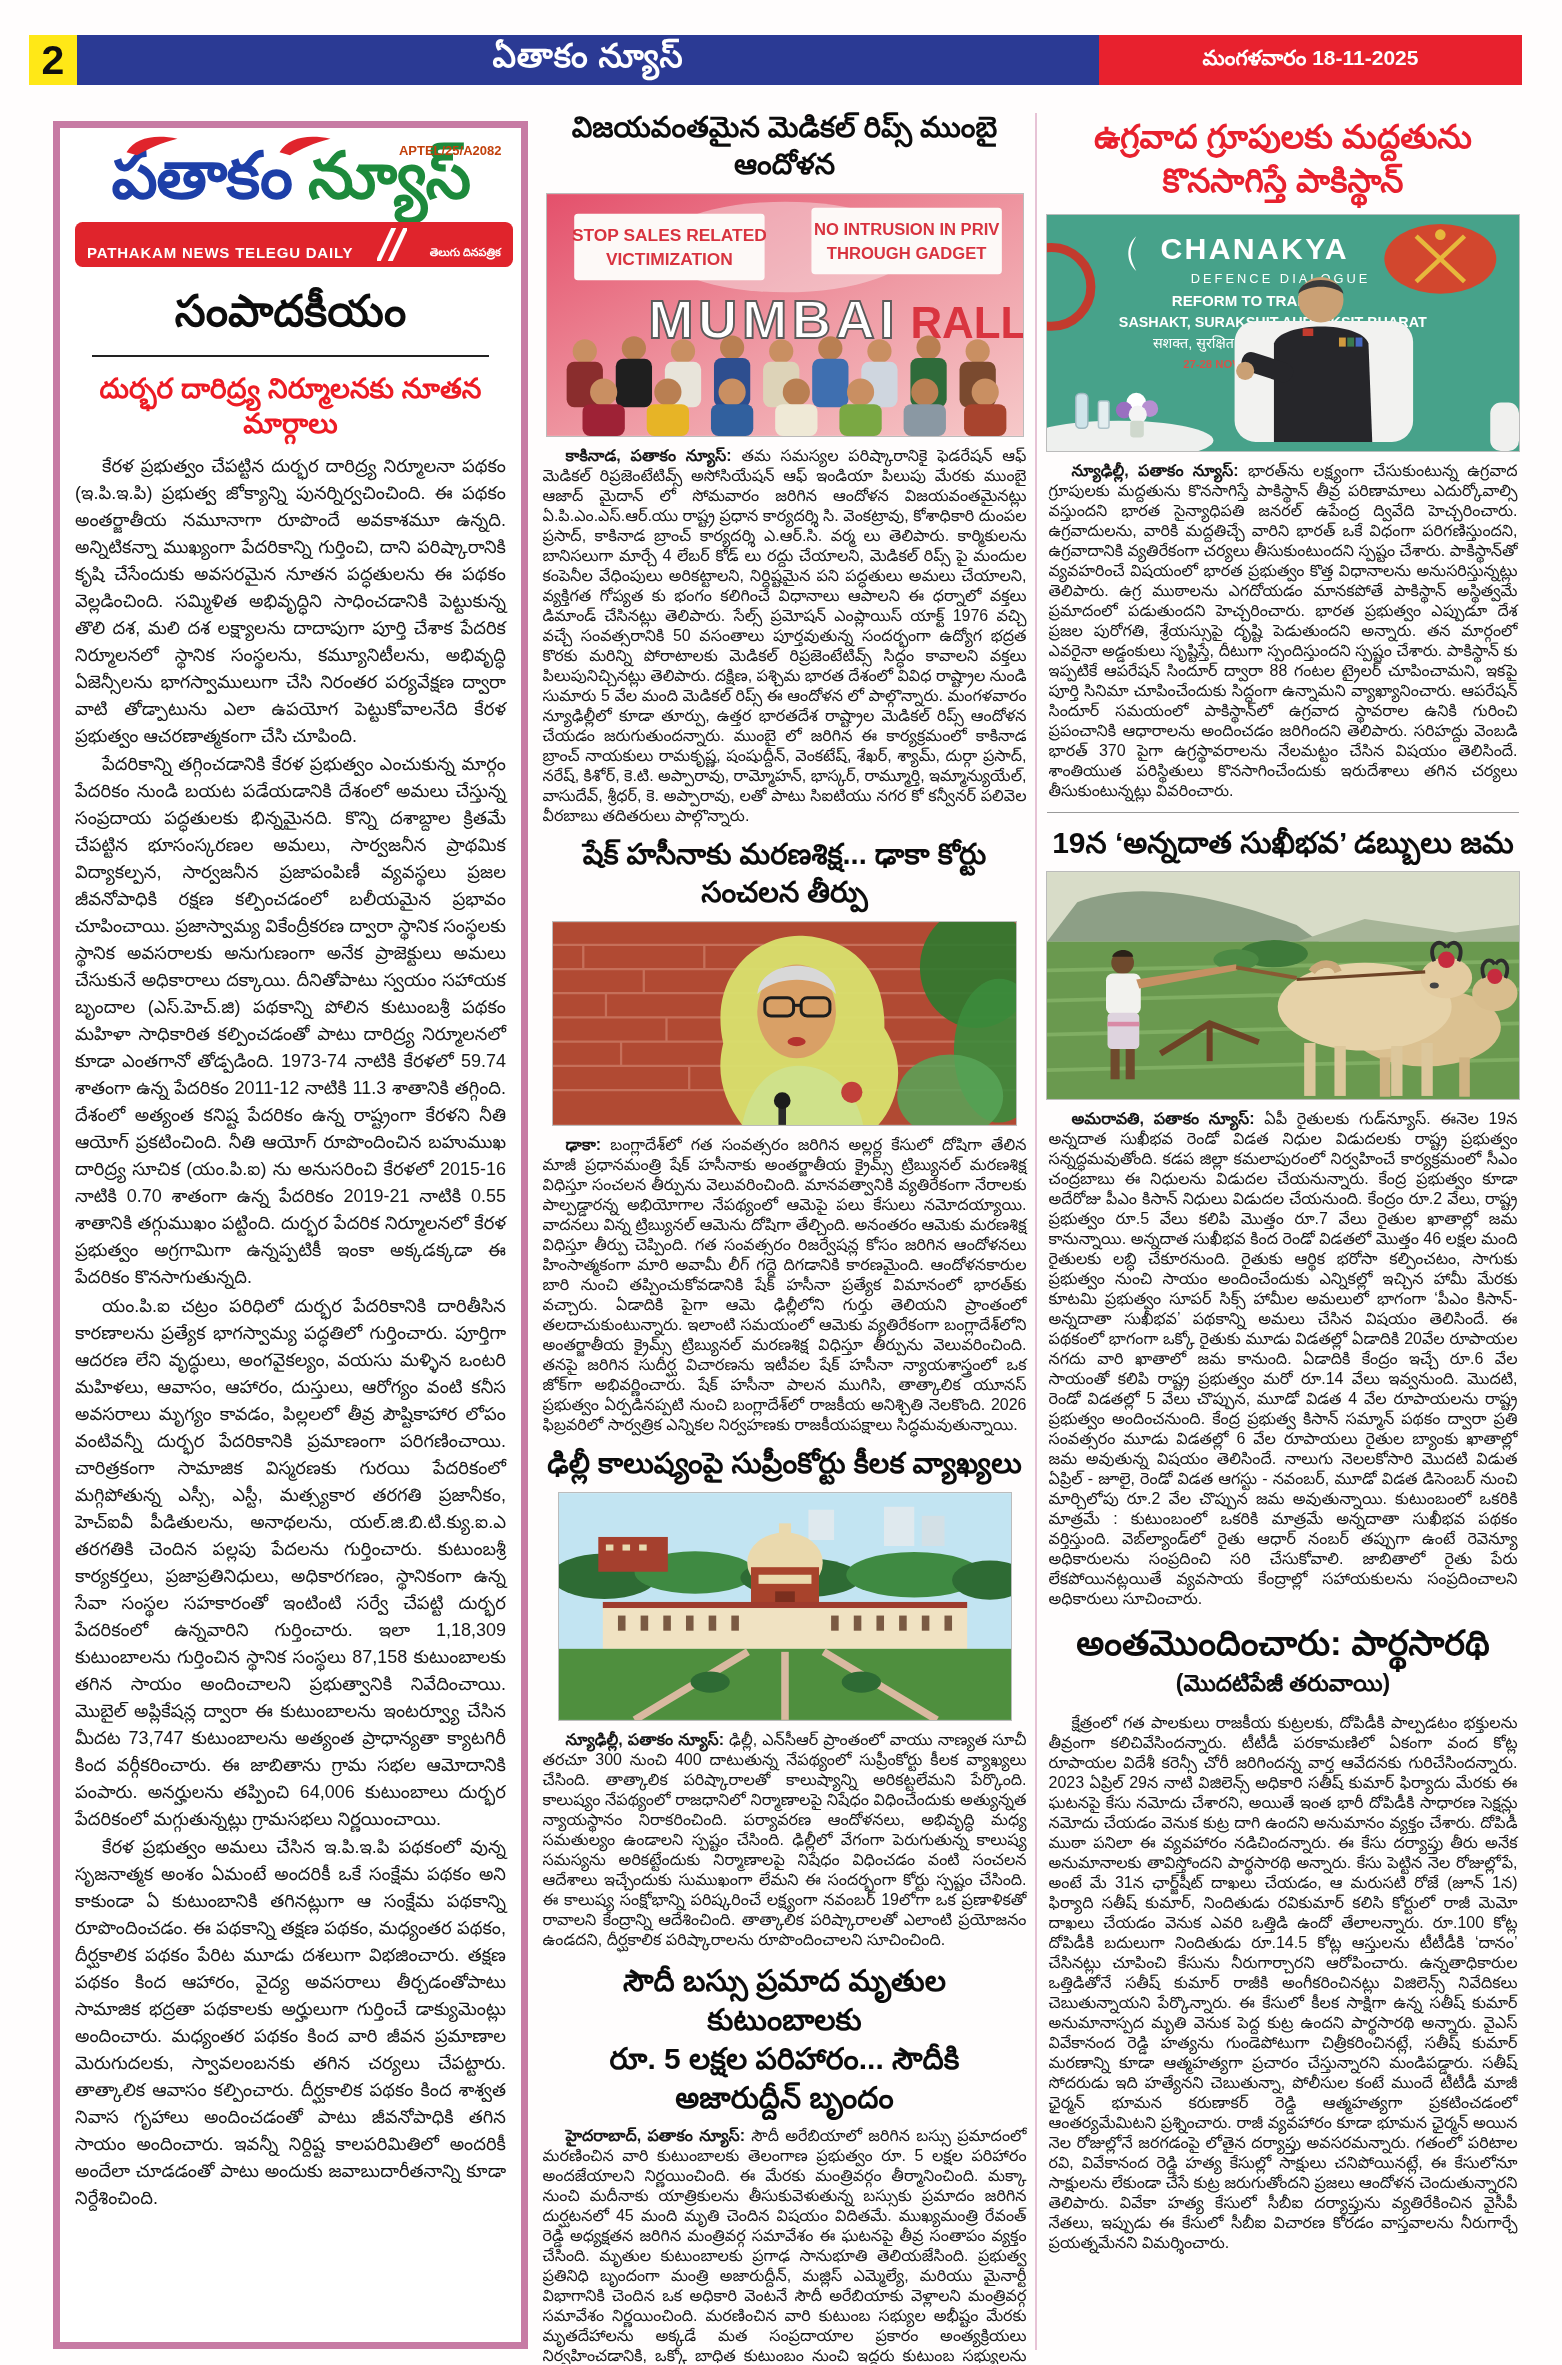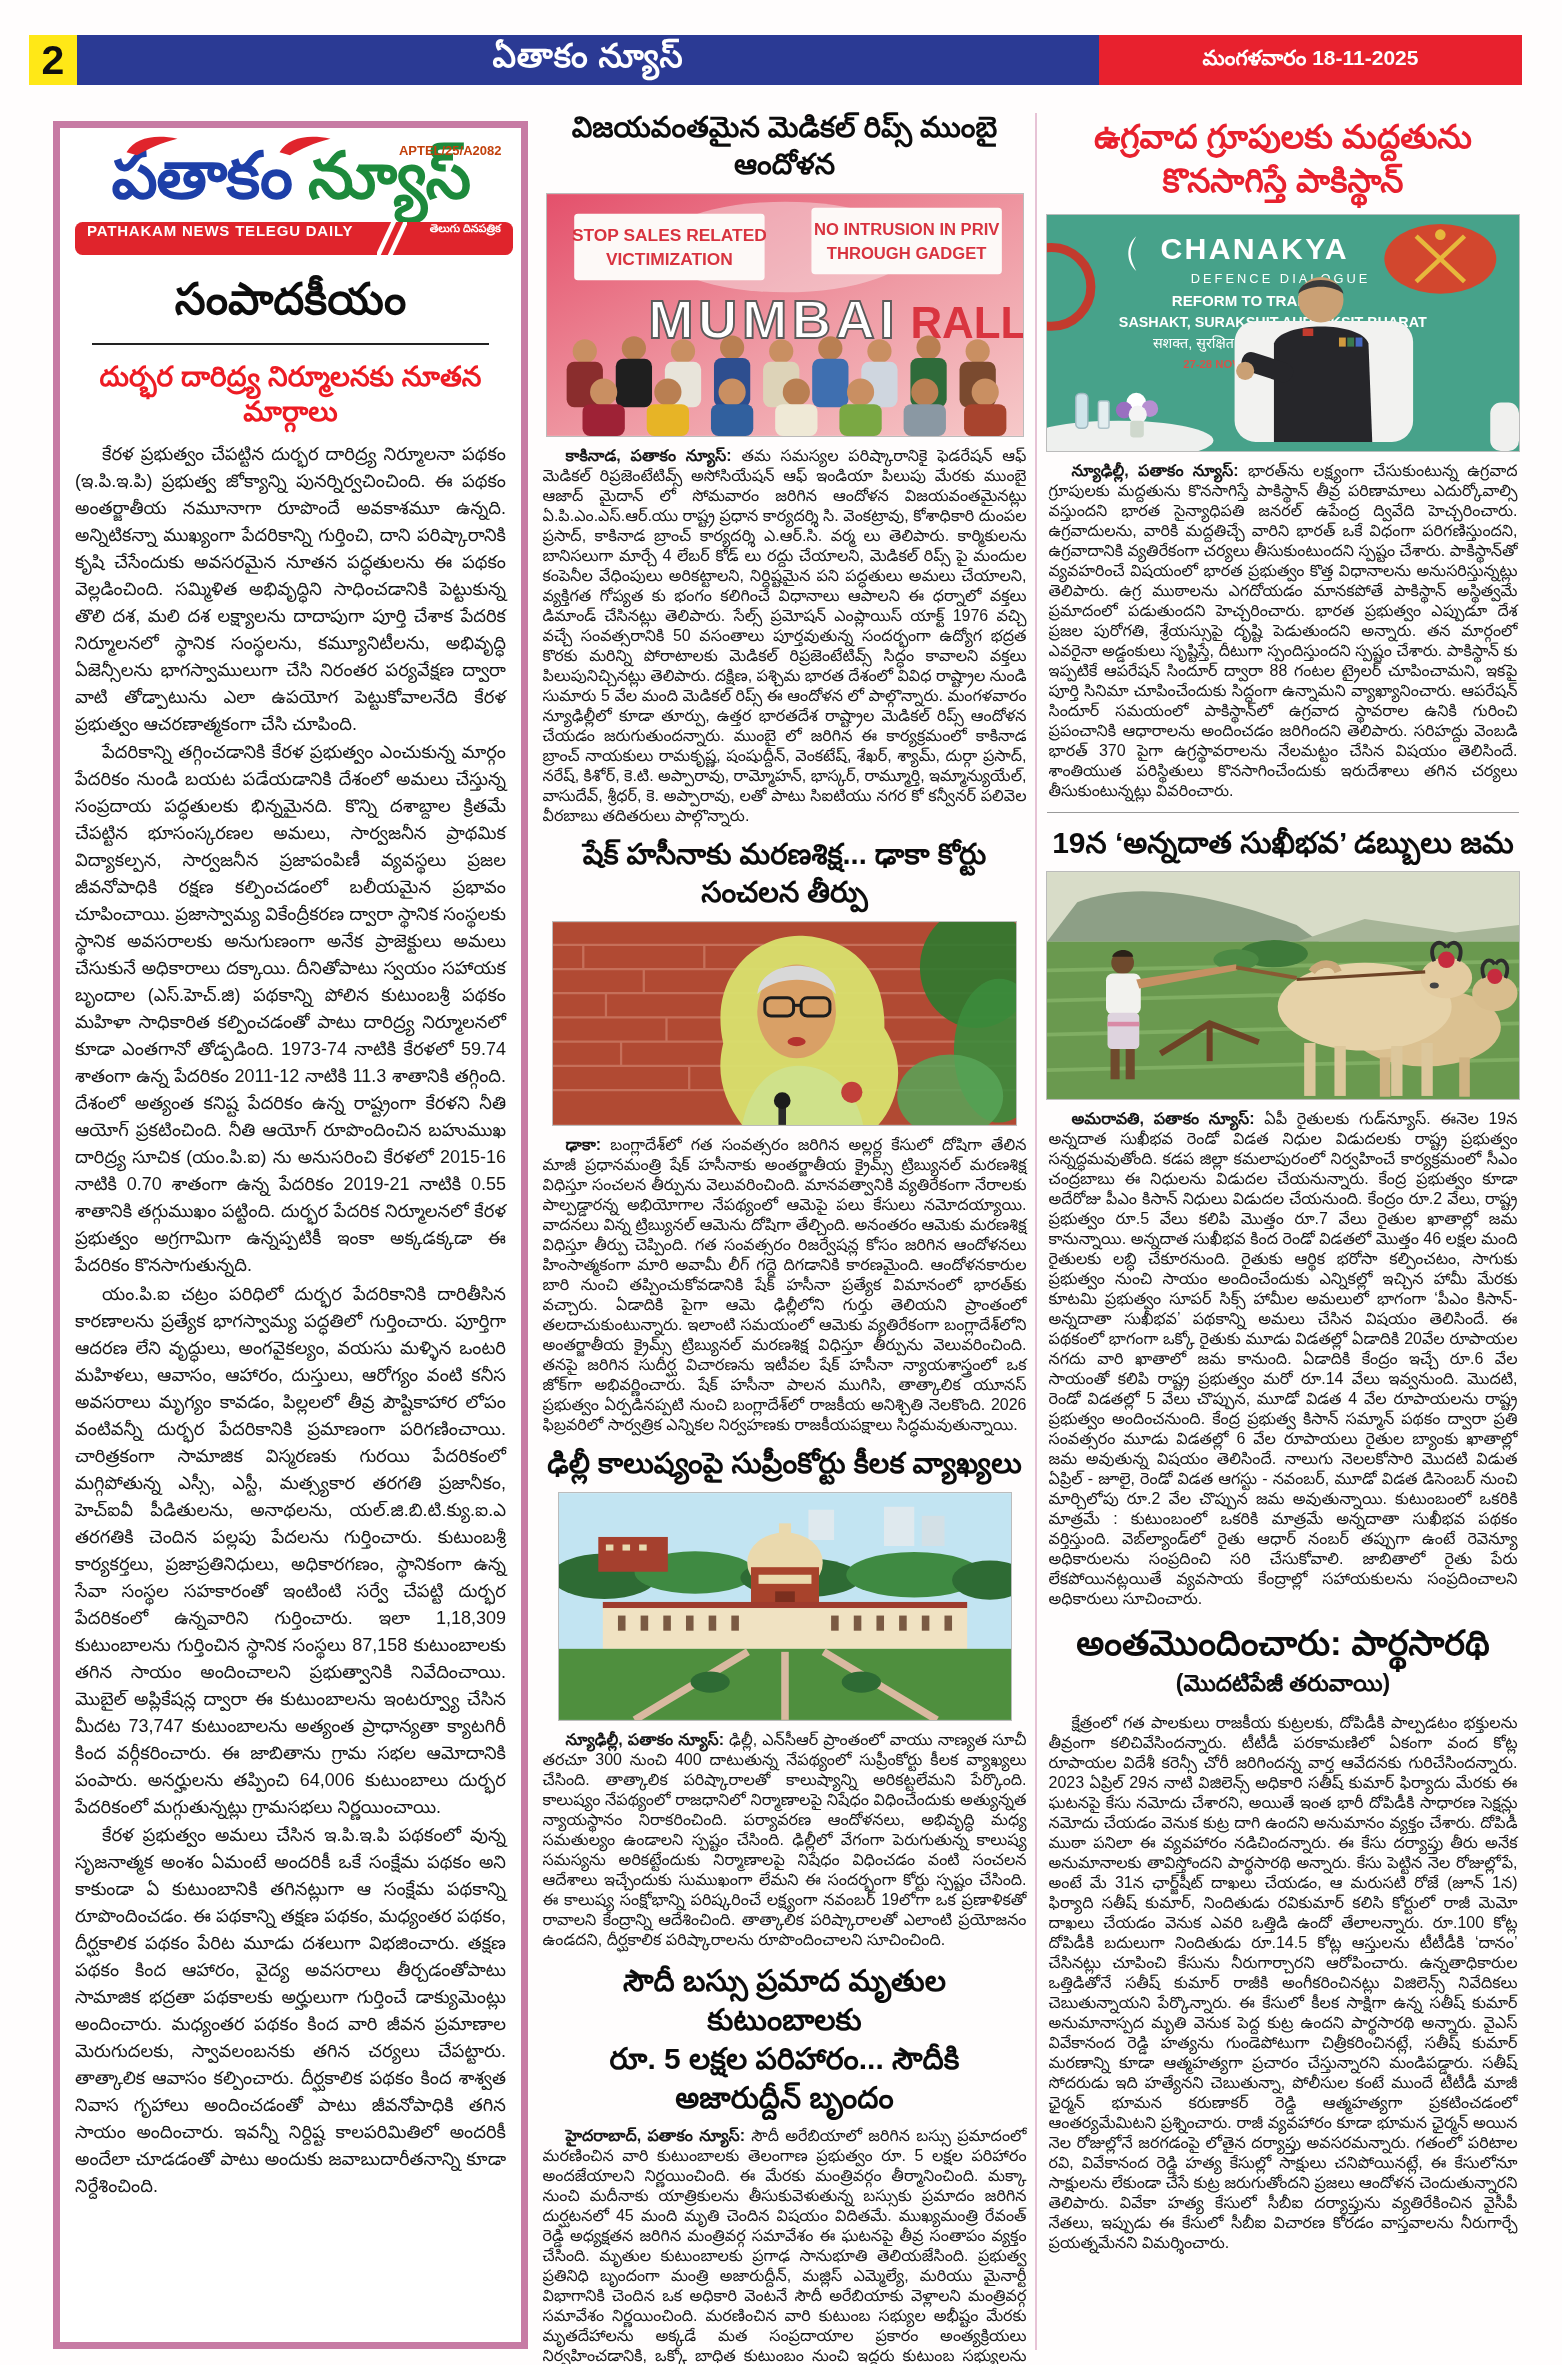--- a/index.html
+++ b/index.html
@@ -20,21 +20,21 @@
   .col-r{position:absolute;left:1044px;top:104px;width:478px;height:2261px;overflow:hidden;}
   .vsep{position:absolute;left:1035px;top:113px;width:2.3px;height:2237px;background:#e7c3d6;}
   
   .logo-wrap{position:relative;text-align:center;margin-top:4.5px;}
   .logo-reg{position:absolute;right:4.5px;top:0;font-size:13px;font-weight:bold;color:#c2410c;}
   .logo-title{font-size:65px;font-weight:bold;line-height:1.0;letter-spacing:-1.5px;}
   .logo-title .t1{color:#1d3fa8;font-family:Liberation Mono, monospace;} .logo-title .t2{color:#1d8a3c;}
   .flag-icon{position:absolute;width:54px;height:23px;}
   .flag-1{left:50px;top:-9px;} .flag-2{left:203px;top:-9px;}
   .logo-band{margin:7.6px auto 0;width:96%;background:#e0242c;border-radius:7.6px;height:33px;
-             display:flex;align-items:flex-start;justify-content:space-between;padding:0 12px;position:relative;}
+             display:flex;align-items:flex-end;justify-content:space-between;padding:6px 12px;position:relative;}
   .logo-band .en{color:#fff;font-weight:bold;font-size:15px;letter-spacing:0.8px;}
   .logo-band .te{color:#fff;font-weight:bold;font-size:11px;}
   .band-stripes{width:30px;height:33px;position:relative;overflow:hidden;flex:none;}
   .band-stripes i{position:absolute;top:-3px;width:5.3px;height:41px;background:#fff;transform:skewX(-25deg);}
   .band-stripes i:nth-child(1){left:6px;} .band-stripes i:nth-child(2){left:18px;}
   .section-h{font-size:44px;font-weight:bold;text-align:center;color:#0d0d0d;margin:19.7px 0 7.6px;}
   .section-rule{border-top:2.3px solid #222;width:92%;margin:0 auto 13.6px;}
   .ed-hl{color:#ed1c24;font-size:28px;font-weight:bold;text-align:center;line-height:1.25;margin:3px 0 12px;}
   .ed-body p{font-size:18px;line-height:27px;text-align:justify;margin:0 0 1.5px;text-indent:27px;color:#161616;}
   

